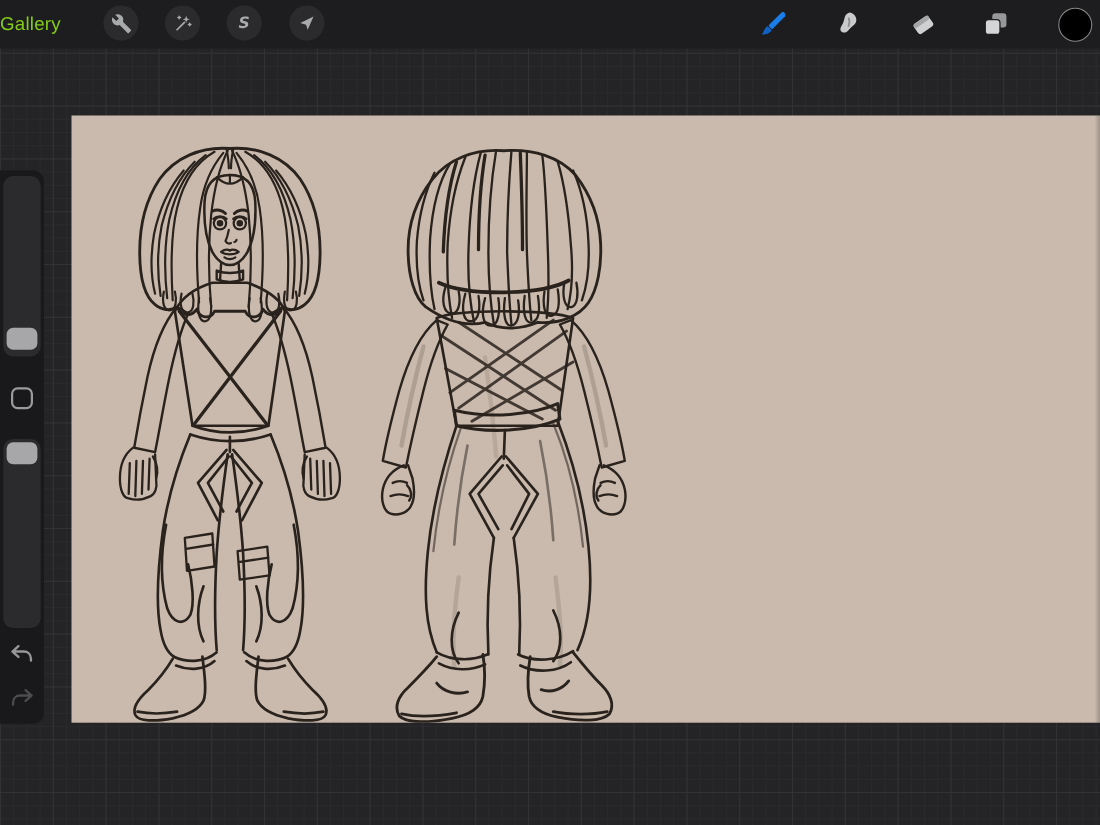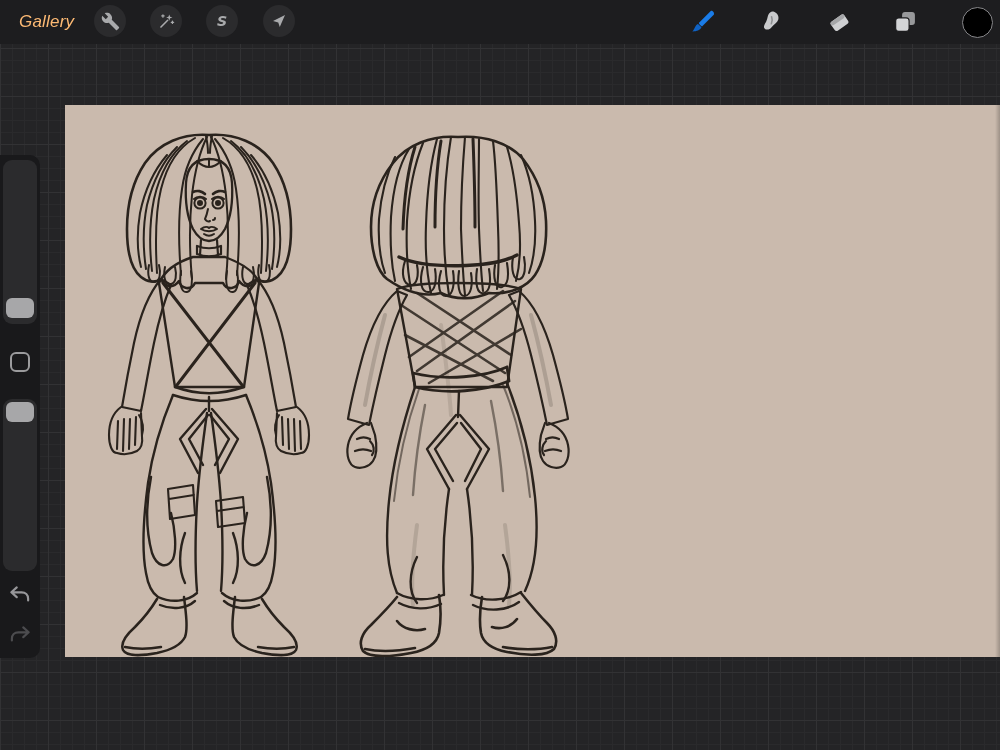--- a/index.html
+++ b/index.html
@@ -17,21 +17,21 @@
       linear-gradient(#2a2a2c 1px, transparent 1px),
       linear-gradient(90deg,#2a2a2c 1px, transparent 1px);
     background-size:48px 48px, 48px 48px, 12px 12px, 12px 12px;
   }
 
   
   .topbar {
     position:absolute; left:0; top:0; width:1000px; height:44px;
     background:#1d1d1f; display:flex; align-items:center; z-index:30;
   }
-  .gallery-label { color:#fdba74; font-size:17px; margin-left:19px; letter-spacing:.2px;font-style:italic; }
+  .gallery-label { color:#84cc16; font-size:17px; letter-spacing:.2px; }
   .tool-circle {
     width:32px; height:32px; border-radius:50%; background:#2b2b2d;
     display:flex; align-items:center; justify-content:center; flex:0 0 auto;
   }
   .tc-wrench { position:absolute; left:94px; top:5px; }
   .tc-wand   { position:absolute; left:150px; top:5px; }
   .tc-sel    { position:absolute; left:206px; top:5px; }
   .tc-arrow  { position:absolute; left:263px; top:5px; }
   .rt { position:absolute; top:5px; width:34px; height:34px;
         display:flex; align-items:center; justify-content:center; }

